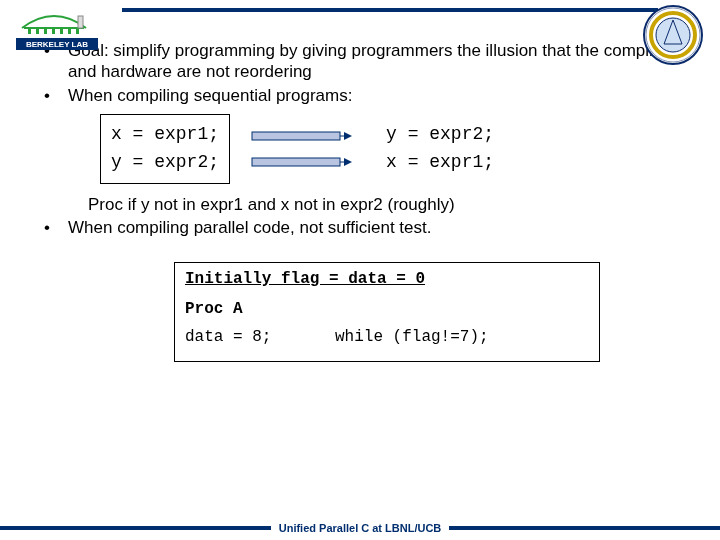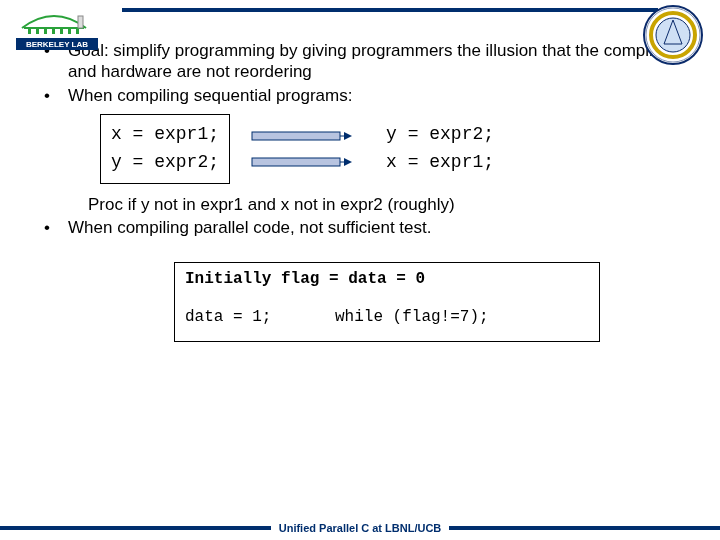--- a/index.html
+++ b/index.html
@@ -85,20 +85,21 @@
     margin: 24px 0 0 130px;
     width: 404px;
     border: 1px solid #000;
     font-family: "Courier New", monospace;
     font-size: 16px;
     padding: 6px 10px 10px 10px;
   }
   .table-box .init {
     font-weight: bold;
     padding-bottom: 6px;
+    text-decoration: underline;
   }
   .table-box .trow {
     display: flex;
     padding: 4px 0;
   }
   .table-box .tcell-a {
     width: 150px;
   }
   .table-box .tcell-b {
     flex: 1;
@@ -202,23 +203,24 @@
   <div class="valid-line">Proc if y not in expr1 and x not in expr2 (roughly)</div>
 
   <div class="bullet">
     <div class="dot">•</div>
     <div class="text">When compiling parallel code, not sufficient test.</div>
   </div>
 
   <div class="table-box">
     <div class="init">Initially flag = data = 0</div>
     <div class="trow bold">
+      <div class="tcell-a">Proc A</div>
     </div>
     <div class="trow">
-      <div class="tcell-a">data = 1;</div>
+      <div class="tcell-a">data = 8;</div>
       <div class="tcell-b">while (flag!=7);</div>
     </div>
   </div>
 </div>
 
 <div class="footer">
   <div class="bar"></div>
   <div class="lab">Unified Parallel C at LBNL/UCB</div>
   <div class="bar"></div>
 </div>

